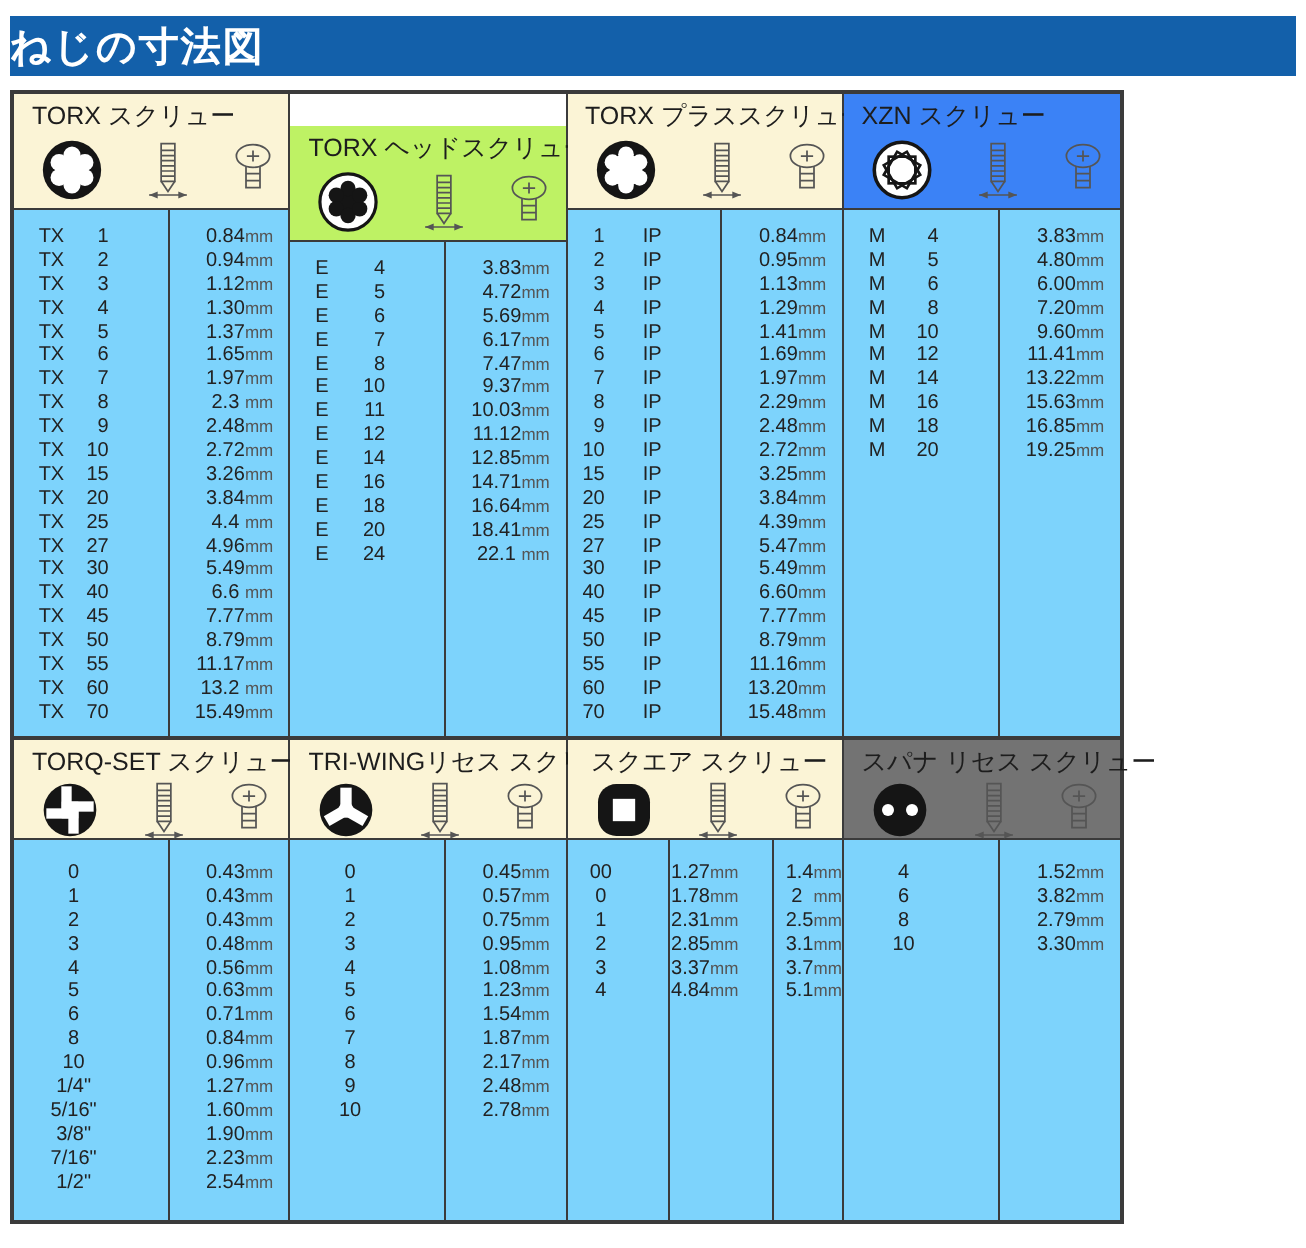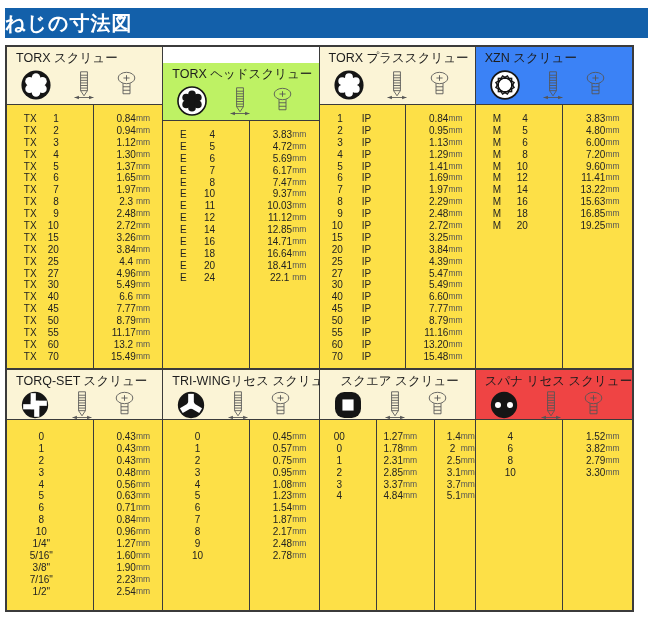--- a/index.html
+++ b/index.html
@@ -6,38 +6,38 @@
   body{
     width:653px;height:624px;position:relative;background:#ffffff;
     font-family:"Liberation Sans", sans-serif;overflow:hidden;
   }
   .title-bar{
     position:absolute;left:5px;top:8px;width:643px;height:30px;
     background:#1360AA;color:#fff;display:flex;align-items:center;justify-content:flex-start;
     font-size:20px;font-weight:bold;letter-spacing:1px;
   }
   .board{
-    position:absolute;left:5px;top:45px;width:629px;height:567px;
+    position:absolute;left:5px;top:45px;width:557px;height:567px;
     border:2px solid #3b3b3b;box-sizing:border-box;background:#fff;
     display:grid;grid-template-columns:repeat(4,1fr);grid-template-rows:321px 1fr;
   }
   .cell{border-right:1.5px solid #3b3b3b;display:flex;flex-direction:column;min-width:0;box-sizing:border-box;}
   .cell.last{border-right:none;}
   .cell.bottom{border-top:2px solid #3b3b3b;}
   .cell-header{
     background:#FBF4D6;border-bottom:1.5px solid #3b3b3b;box-sizing:border-box;
     padding:3px 4px 0 9px;flex:0 0 auto;
   }
   .top .cell-header{height:58px;}
   .bottom .cell-header{height:50px;}
   .cell-title{font-size:12.5px;color:#1d1d1d;white-space:nowrap;}
   .icon-row{display:flex;align-items:center;gap:20px;padding-left:4px;height:36px;}
   .bottom .icon-row{height:30px;}
   .icon{display:inline-flex;align-items:center;justify-content:center;}
-  .cell-body{flex:1;display:flex;background:#fde047;min-height:0;gap:17px;}
+  .cell-body{flex:1;display:flex;background:#7dd3fc;min-height:0;gap:17px;}
   .subcol{flex:1;min-width:0;box-sizing:border-box;padding-top:8px;}
   .bottom .subcol{padding-top:11px;}
   .subcol + .subcol{border-left:1.2px solid #3b3b3b;}
   .row-line{height:11.9px;line-height:11.9px;font-size:10px;color:#222;display:flex;justify-content:center;white-space:nowrap;}
   .pfx{display:inline-block;width:20px;text-align:left;}
   .n1{display:inline-block;width:15px;text-align:right;white-space:pre;}
   .sfx{display:inline-block;width:18px;text-align:left;padding-left:19px;}
   .solo{display:inline-block;text-align:center;}
   .vnum{display:inline-block;width:30px;text-align:right;white-space:pre;}
   .vunit{display:inline-block;width:14px;text-align:left;font-size:8.5px;color:#555;}
@@ -1136,21 +1136,21 @@
           </div>
           <div class="row-line val-line">
             <span class="vnum">5.1</span>
             <span class="vunit">mm</span>
           </div>
         </div>
       </div>
   </div>
 
   <div class="cell bottom last">
-    <div class="cell-header" style="background: #ef4444;">
+    <div class="cell-header" style="background: #737373;">
       <div class="cell-title">スパナ リセス スクリュー</div>
       <div class="icon-row">
           <span class="icon">
             <svg width="30" height="30" viewBox="0 0 36 36">
               <circle cx="18" cy="18" r="15.8" fill="#151515"></circle>
               <circle cx="10.8" cy="18" r="3.6" fill="#fff"></circle>
               <circle cx="25.2" cy="18" r="3.6" fill="#fff"></circle>
             </svg>
           </span>
           <span class="icon">

